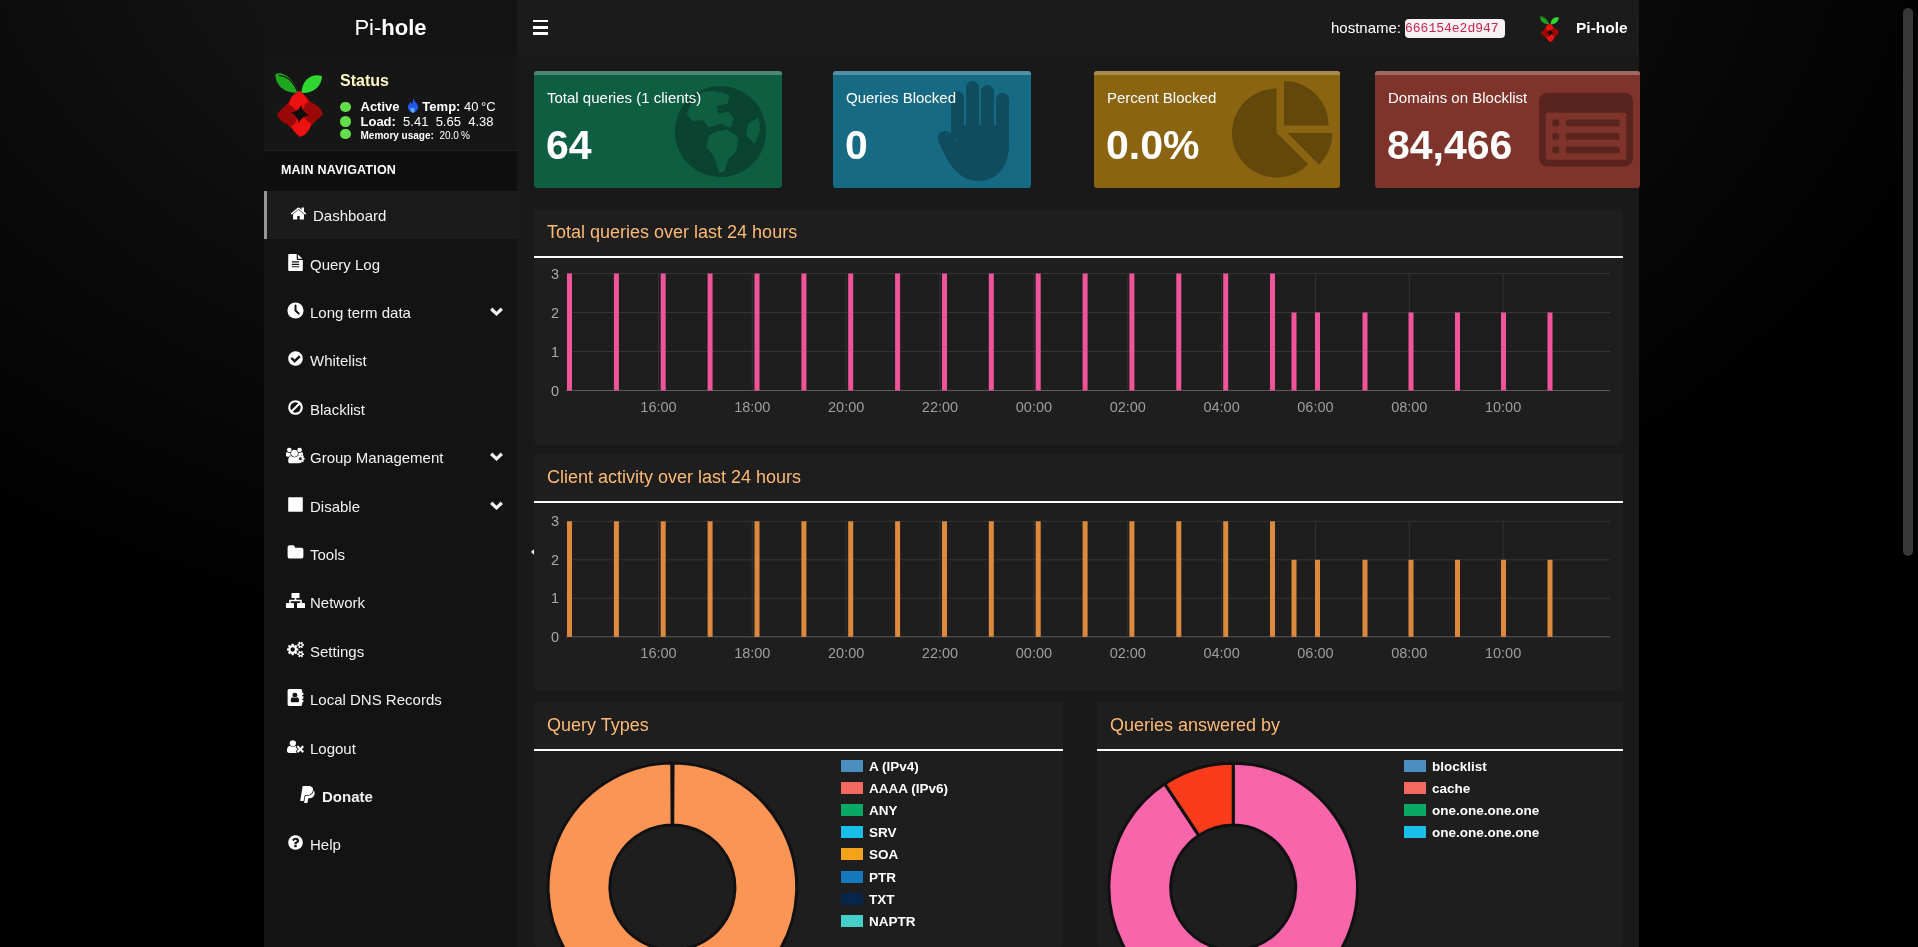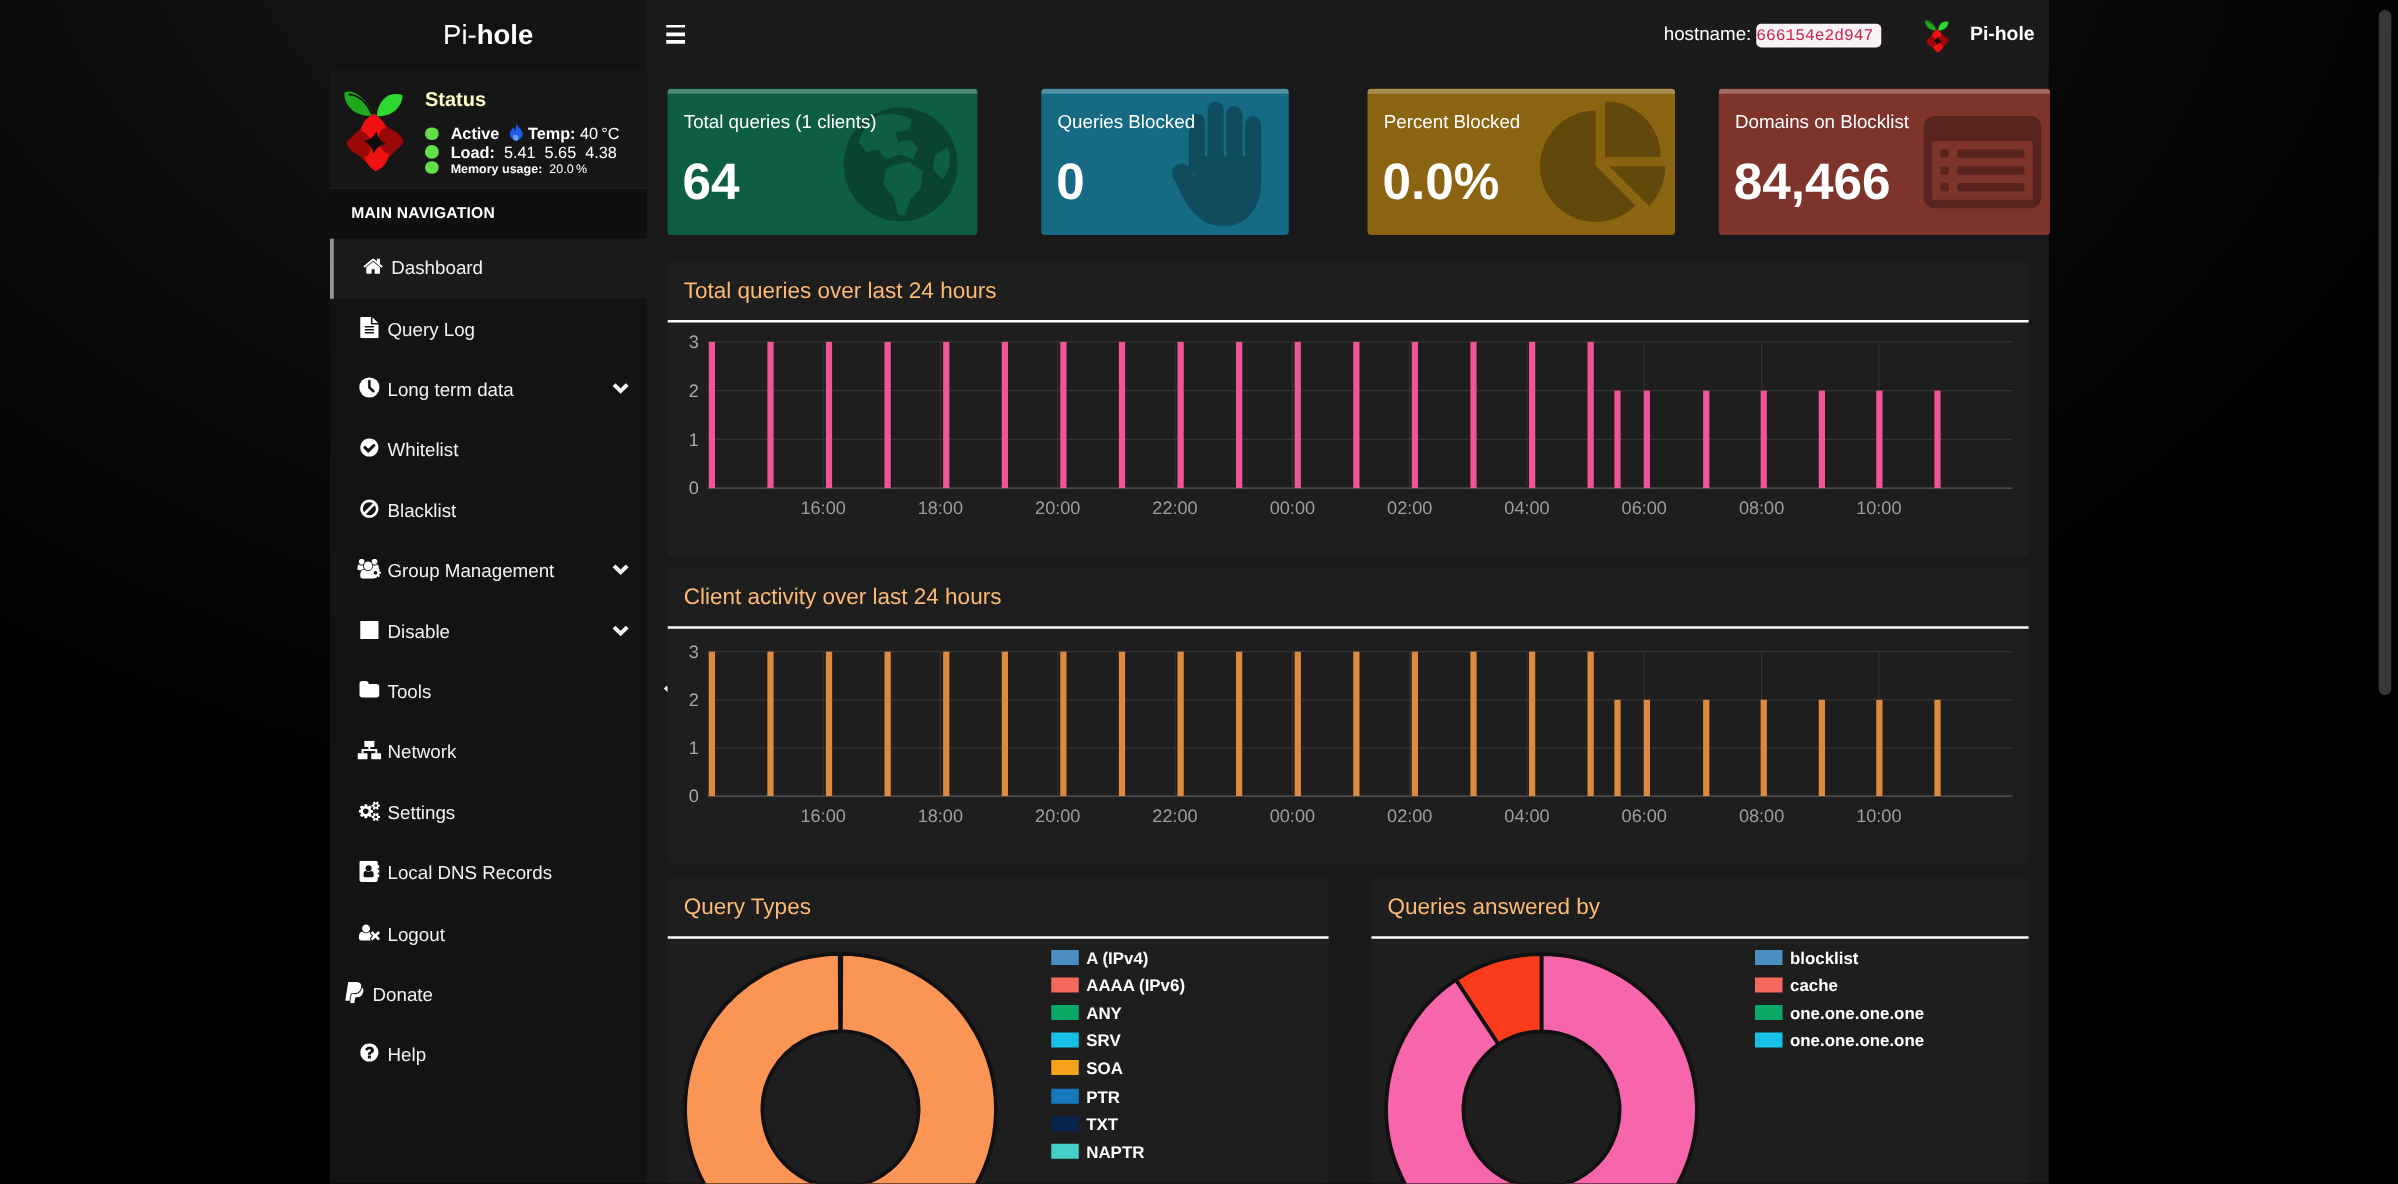--- a/index.html
+++ b/index.html
@@ -162,21 +162,21 @@
         <path transform="translate(0,1536) scale(1,-1)" fill="#fff" d="M1201 298q0 57 -5.5 107t-21 100.5t-39.5 86t-64 58t-91 22.5q-6 -4 -33.5 -20.5t-42.5 -24.5t-40.5 -20t-49 -17t-46.5 -5t-46.5 5t-49 17t-40.5 20t-42.5 24.5t-33.5 20.5q-51 0 -91 -22.5t-64 -58t-39.5 -86t-21 -100.5t-5.5 -107q0 -73 42 -121.5t103 -48.5h576 q61 0 103 48.5t42 121.5zM1028 892q0 108 -76.5 184t-183.5 76t-183.5 -76t-76.5 -184q0 -107 76.5 -183t183.5 -76t183.5 76t76.5 183zM1664 352v-192q0 -14 -9 -23t-23 -9h-96v-224q0 -66 -47 -113t-113 -47h-1216q-66 0 -113 47t-47 113v1472q0 66 47 113t113 47h1216 q66 0 113 -47t47 -113v-224h96q14 0 23 -9t9 -23v-192q0 -14 -9 -23t-23 -9h-96v-128h96q14 0 23 -9t9 -23v-192q0 -14 -9 -23t-23 -9h-96v-128h96q14 0 23 -9t9 -23z"></path>
       </svg></span>
     <span class="mt">Local DNS Records</span>
   </div>
 <div class="menu-item" style="left:264px;top:723.4px;">
     <span class="mi"><svg style="width:17px;height:17px;" viewBox="0 0 2048 1792" preserveAspectRatio="xMidYMid meet">
         <path transform="translate(0,1536) scale(1,-1)" fill="#fff" d="M704 640q-159 0 -271.5 112.5t-112.5 271.5t112.5 271.5t271.5 112.5t271.5 -112.5t112.5 -271.5t-112.5 -271.5t-271.5 -112.5zM1781 320l249 -249q9 -9 9 -23q0 -13 -9 -22l-136 -136q-9 -9 -22 -9q-14 0 -23 9l-249 249l-249 -249q-9 -9 -23 -9q-13 0 -22 9l-136 136 q-9 9 -9 22q0 14 9 23l249 249l-249 249q-9 9 -9 23q0 13 9 22l136 136q9 9 22 9q14 0 23 -9l249 -249l249 249q9 9 23 9q13 0 22 -9l136 -136q9 -9 9 -22q0 -14 -9 -23zM1283 320l-181 -181q-37 -37 -37 -91q0 -53 37 -90l83 -83q-21 -3 -44 -3h-874q-121 0 -194 69 t-73 190q0 53 3.5 103.5t14 109t26.5 108.5t43 97.5t62 81t85.5 53.5t111.5 20q19 0 39 -17q154 -122 319 -122t319 122q20 17 39 17q28 0 57 -6q-28 -27 -41 -50t-13 -56q0 -54 37 -91z"></path>
       </svg></span>
     <span class="mt">Logout</span>
   </div>
-<div class="menu-item" style="left:252px;top:771.8px;">
+<div class="menu-item" style="left:276px;top:771.8px;font-weight:bold;">
     <span class="mi"><svg style="width:17px;height:17px;" viewBox="0 0 1536 1792" preserveAspectRatio="xMidYMid meet">
         <path transform="translate(0,1536) scale(1,-1)" fill="#fff" d="M1519 890q18 -84 -4 -204q-87 -444 -565 -444h-44q-25 0 -44 -16.5t-24 -42.5l-4 -19l-55 -346l-2 -15q-5 -26 -24.5 -42.5t-44.5 -16.5h-251q-21 0 -33 15t-9 36q9 56 26.5 168t26.5 168t27 167.5t27 167.5q5 37 43 37h131q133 -2 236 21q175 39 287 144q102 95 155 246 q24 70 35 133q1 6 2.5 7.5t3.5 1t6 -3.5q79 -59 98 -162zM1347 1172q0 -107 -46 -236q-80 -233 -302 -315q-113 -40 -252 -42q0 -1 -90 -1l-90 1q-100 0 -118 -96q-2 -8 -85 -530q-1 -10 -12 -10h-295q-22 0 -36.5 16.5t-11.5 38.5l232 1471q5 29 27.5 48t51.5 19h598 q34 0 97.5 -13t111.5 -32q107 -41 163.5 -123t56.5 -196z"></path>
       </svg></span>
     <span class="mt">Donate</span>
   </div>
 <div class="menu-item" style="left:264px;top:820.2px;">
     <span class="mi"><svg style="width:17px;height:17px;" viewBox="0 0 1536 1792" preserveAspectRatio="xMidYMid meet">
         <path transform="translate(0,1536) scale(1,-1)" fill="#fff" d="M896 160v192q0 14 -9 23t-23 9h-192q-14 0 -23 -9t-9 -23v-192q0 -14 9 -23t23 -9h192q14 0 23 9t9 23zM1152 832q0 88 -55.5 163t-138.5 116t-170 41q-243 0 -371 -213q-15 -24 8 -42l132 -100q7 -6 19 -6q16 0 25 12q53 68 86 92q34 24 86 24q48 0 85.5 -26t37.5 -59 q0 -38 -20 -61t-68 -45q-63 -28 -115.5 -86.5t-52.5 -125.5v-36q0 -14 9 -23t23 -9h192q14 0 23 9t9 23q0 19 21.5 49.5t54.5 49.5q32 18 49 28.5t46 35t44.5 48t28 60.5t12.5 81zM1536 640q0 -209 -103 -385.5t-279.5 -279.5t-385.5 -103t-385.5 103t-279.5 279.5 t-103 385.5t103 385.5t279.5 279.5t385.5 103t385.5 -103t279.5 -279.5t103 -385.5z"></path>
       </svg></span>
     <span class="mt">Help</span>

